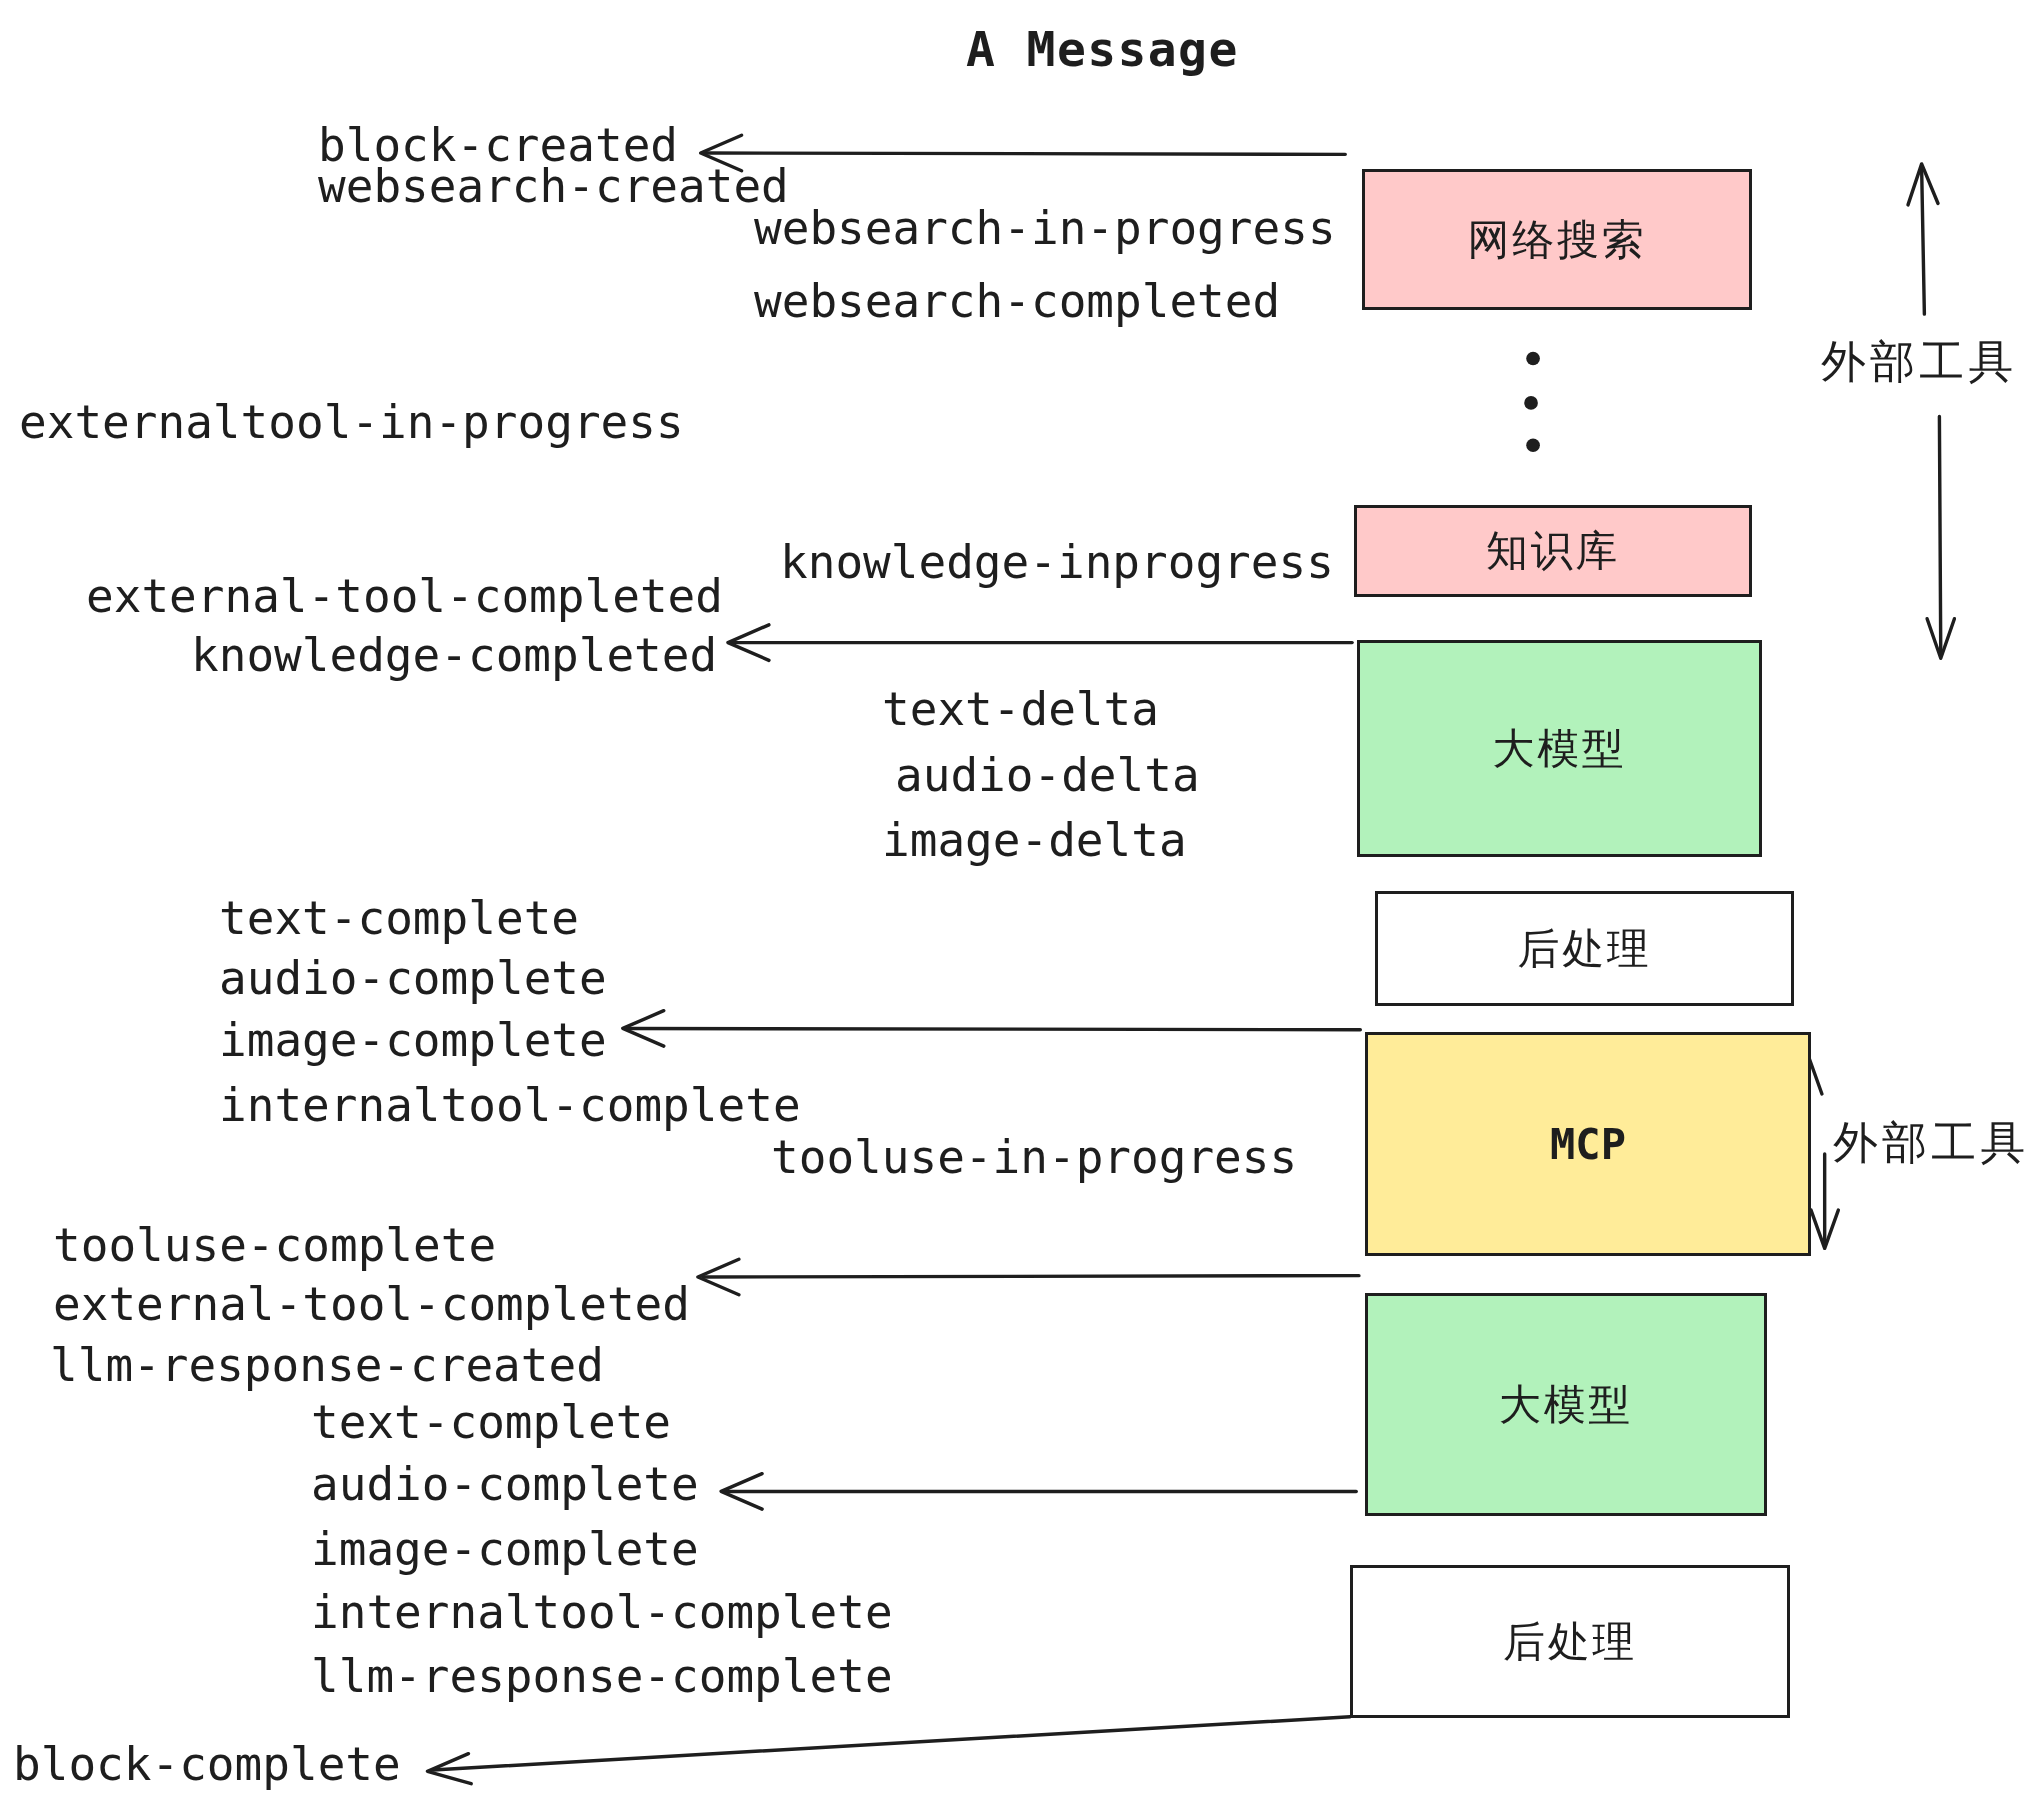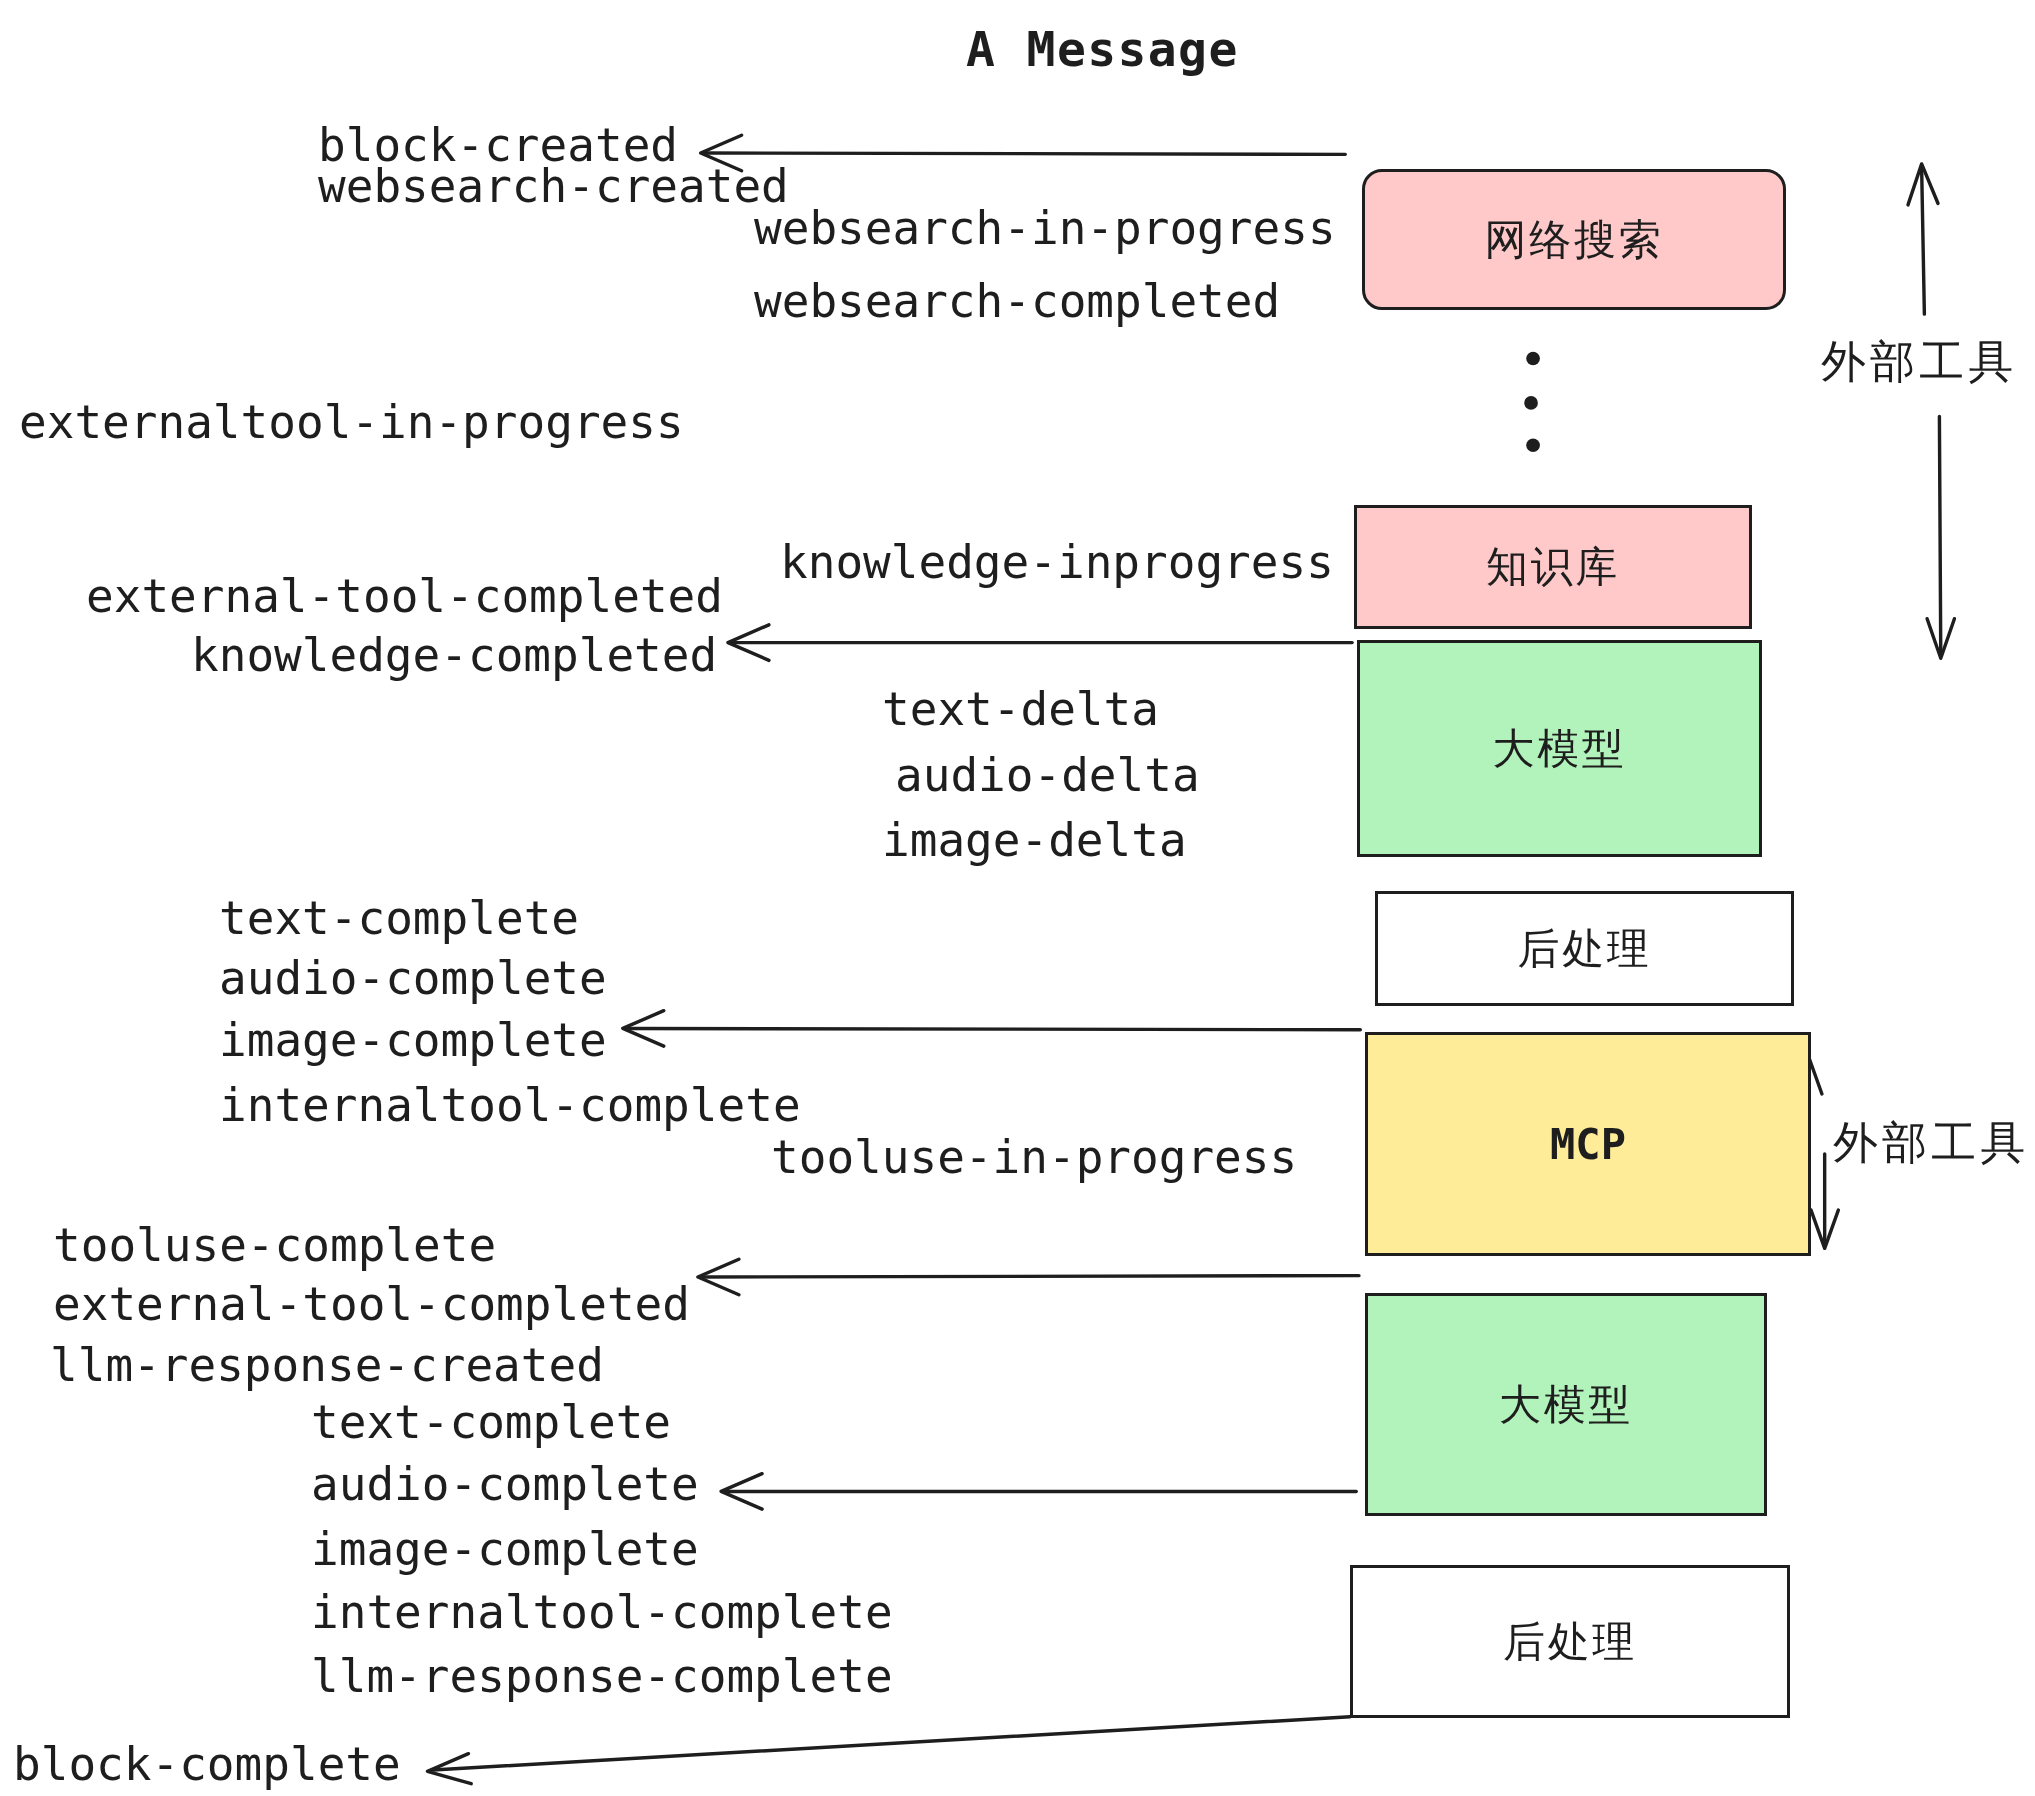--- a/index.html
+++ b/index.html
@@ -138,24 +138,24 @@
   <div class="ev" style="left:53px;   top:1216px;">tooluse-complete</div>
   <div class="ev" style="left:53px;   top:1275px;">external-tool-completed</div>
   <div class="ev" style="left:50px;   top:1336px;">llm-response-created</div>
   <div class="ev" style="left:311px;  top:1393px;">text-complete</div>
   <div class="ev" style="left:311px;  top:1455px;">audio-complete</div>
   <div class="ev" style="left:311px;  top:1520px;">image-complete</div>
   <div class="ev" style="left:311px;  top:1583px;">internaltool-complete</div>
   <div class="ev" style="left:311px;  top:1647px;">llm-response-complete</div>
   <div class="ev" style="left:13px;   top:1735px;">block-complete</div>
 
-  <div class="box" style="left: 1362px; top: 169px; width: 424px; height: 141px; background: rgb(255, 201, 201); border-radius: 20px;">
+  <div class="box" style="left: 1362px; top: 169px; width: 390px; height: 141px; background: rgb(255, 201, 201);">
     <span class="zh">网络搜索</span>
   </div>
-  <div class="box" style="left: 1354px; top: 505px; width: 398px; height: 124px; background: rgb(255, 201, 201);">
+  <div class="box" style="left: 1354px; top: 505px; width: 398px; height: 92px; background: rgb(255, 201, 201);">
     <span class="zh">知识库</span>
   </div>
   <div class="box" style="left: 1357px; top: 640px; width: 405px; height: 217px; background: rgb(178, 242, 187);">
     <span class="zh">大模型</span>
   </div>
   <div class="box" style="left: 1375px; top: 891px; width: 419px; height: 115px; background: rgb(255, 255, 255);">
     <span class="zh">后处理</span>
   </div>
   <div class="box" style="left: 1365px; top: 1032px; width: 446px; height: 224px; background: rgb(255, 236, 153);">
     <span class="mono">MCP</span>

